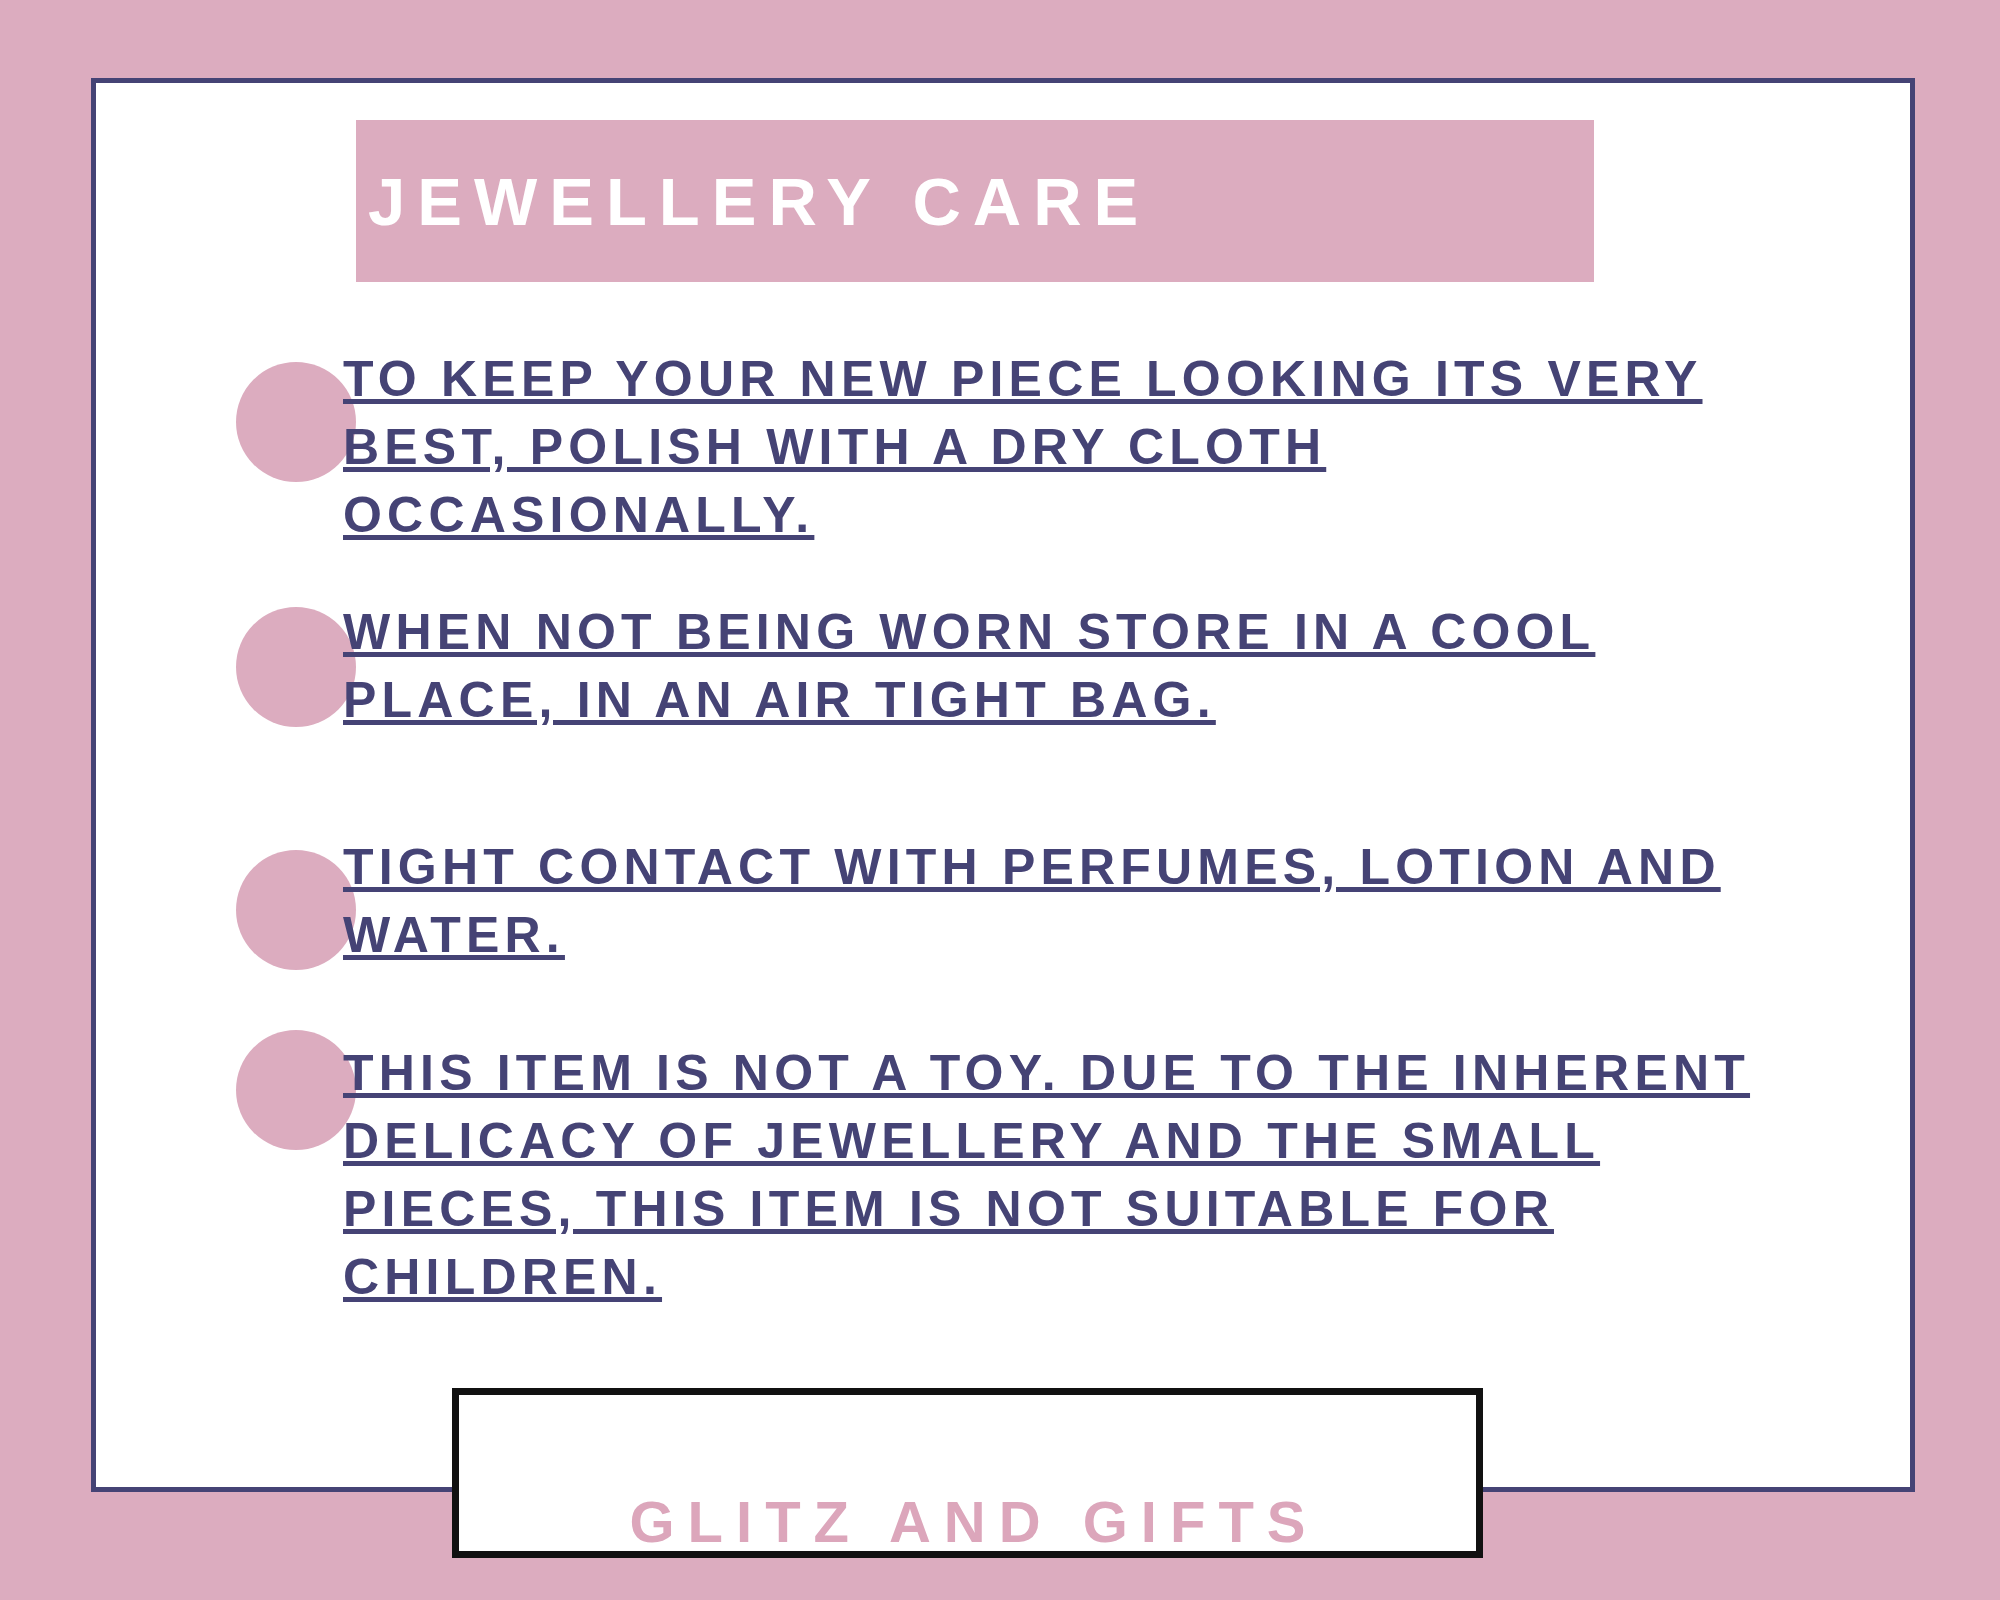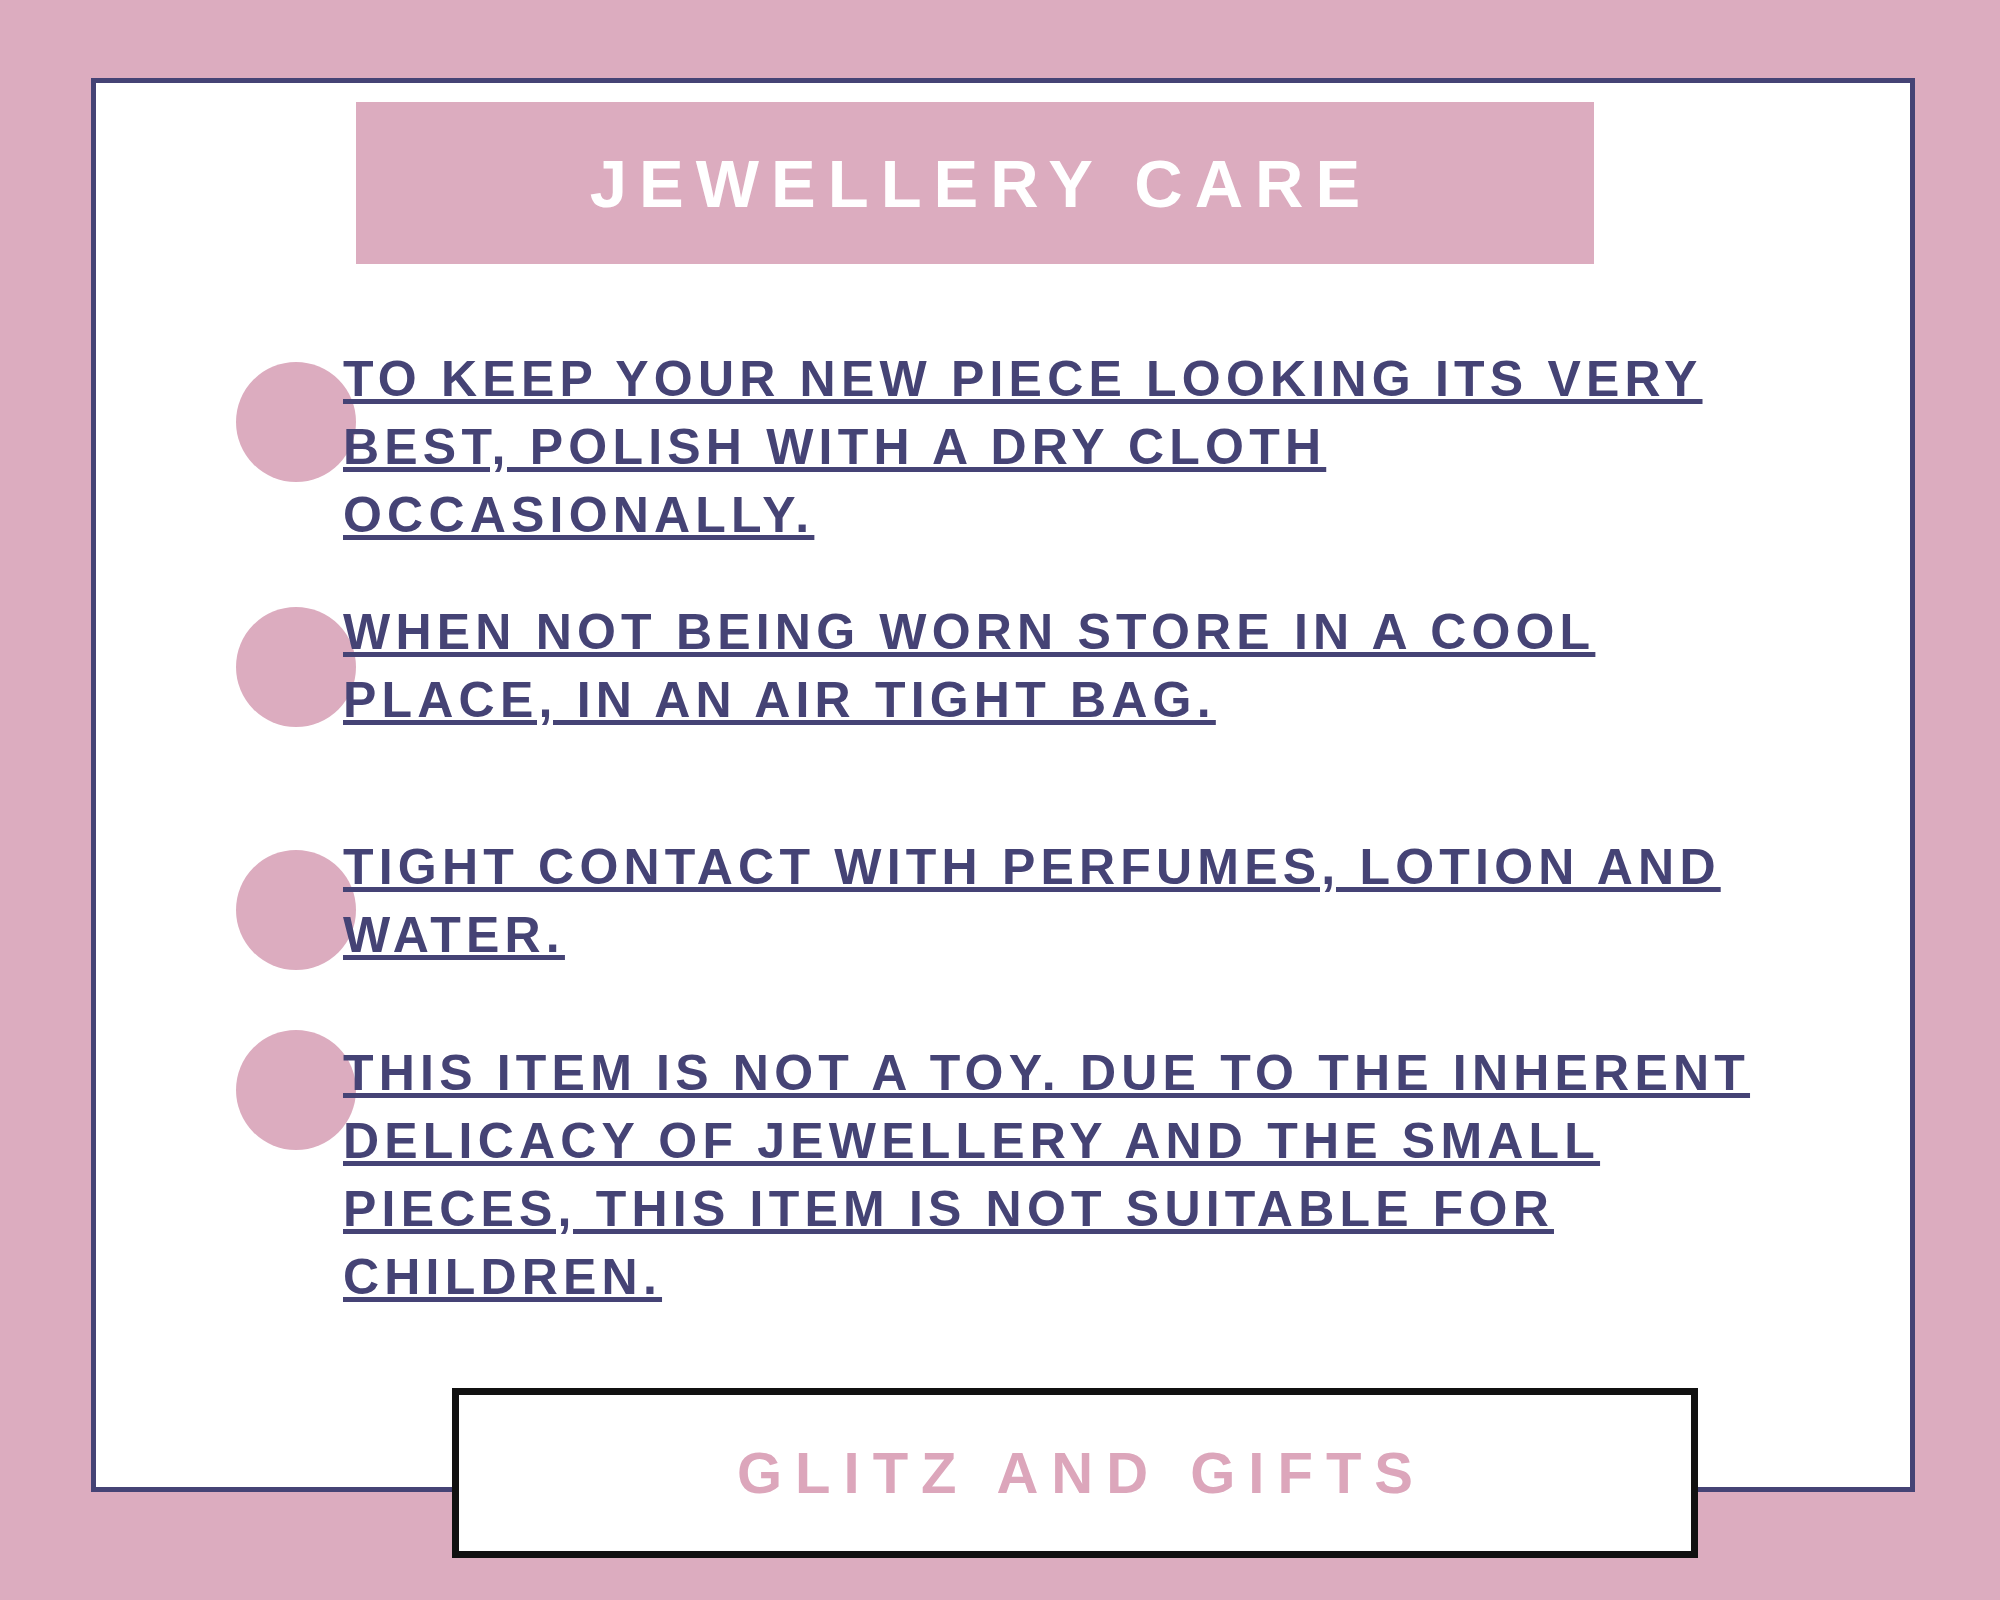--- a/index.html
+++ b/index.html
@@ -30,27 +30,27 @@
     height: 1414px;
     background: #ffffff;
     border: 5px solid #454375;
     box-sizing: border-box;
   }
 
   
   .title-banner {
     position: absolute;
     left: 356px;
-    top: 102px;
+    top: 120px;
     width: 1238px;
     height: 162px;
     background: #dcacbf;
     display: flex;
     align-items: center;
-    justify-content: center;
+    justify-content: flex-start;
   }
   .title-text {
     color: #ffffff;
     font-size: 67px;
     font-weight: bold;
     letter-spacing: 12px;
     text-indent: 12px;
     line-height: 1;
     white-space: nowrap;
     font-family: "Liberation Sans", sans-serif;
@@ -99,27 +99,27 @@
   #item-2 .care-text  { top: 478px; }
 
   #item-3 .bullet-dot { top: 675px; }
   #item-3 .care-text  { top: 684px; }
 
   
   .logo-box {
     position: absolute;
     left: 452px;
     top: 1388px;
-    width: 1246px;
+    width: 1031px;
     height: 170px;
     background: #ffffff;
     border: 7px solid #111111;
     box-sizing: border-box;
     display: flex;
-    align-items: center;
+    align-items: flex-end;
     justify-content: center;
   }
   .logo-text {
     color: #dca6bb;
     font-size: 58px;
     font-weight: bold;
     letter-spacing: 13px;
     text-indent: 13px;
     line-height: 1;
     white-space: nowrap;

